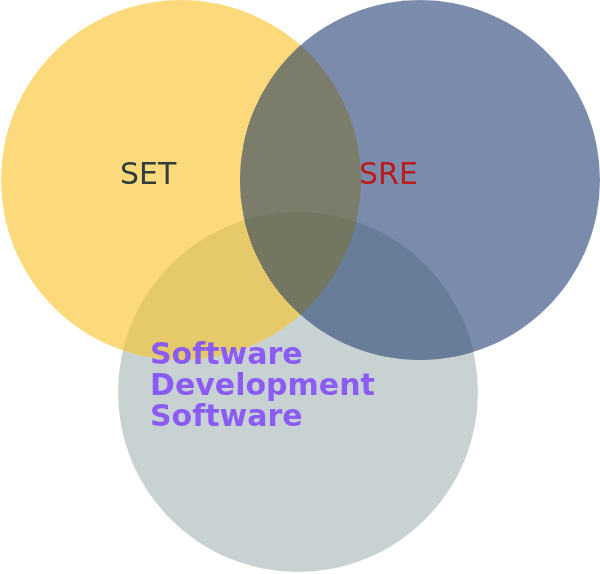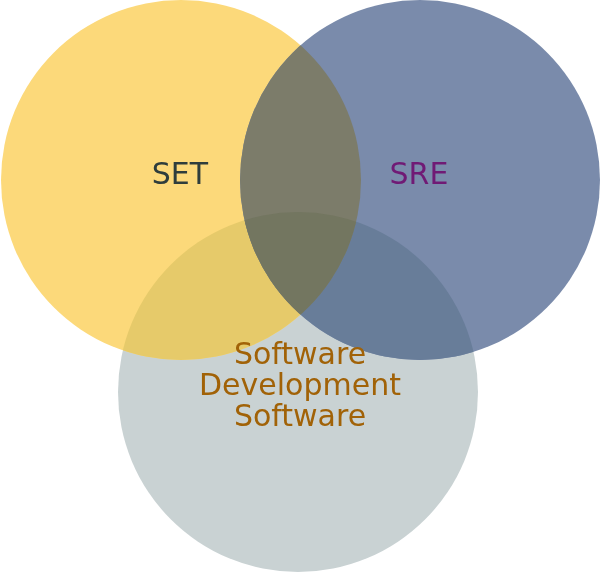--- a/index.html
+++ b/index.html
@@ -16,21 +16,20 @@
     }
     .venn {
       position: absolute;
       left: 0;
       top: 0;
       width: 600px;
       height: 574px;
     }
     .label {
       position: absolute;
-      text-align: center;
       white-space: nowrap;
       font-family: "DejaVu Sans", "Liberation Sans", sans-serif;
       letter-spacing: 0px;
     }
     .label-set {
       left: 120px;
       top: 154px;
       width: 120px;
       font-size: 30px;
       line-height: 40px;
@@ -85,19 +84,19 @@
 
   <g clip-path="url(#clip-set)">
     <g clip-path="url(#clip-sre)">
       <circle cx="298" cy="392" r="180" fill="#737660"></circle>
     </g>
   </g>
 </svg>
 
 <div class="label label-set" style="color:#2e3d3c;">SET</div>
 
-<div class="label label-sre" style="color:#701a75;">SRE</div>
+<div class="label label-sre" style="color:#b91c1c;">SRE</div>
 
-<div class="label label-sde" style="color:#a16207;">
+<div class="label label-sde" style="color:#8b5cf6;font-weight:bold;">
   <span>Software</span>
   <span>Development</span>
   <span>Software</span>
 </div>
 
 </body></html>

